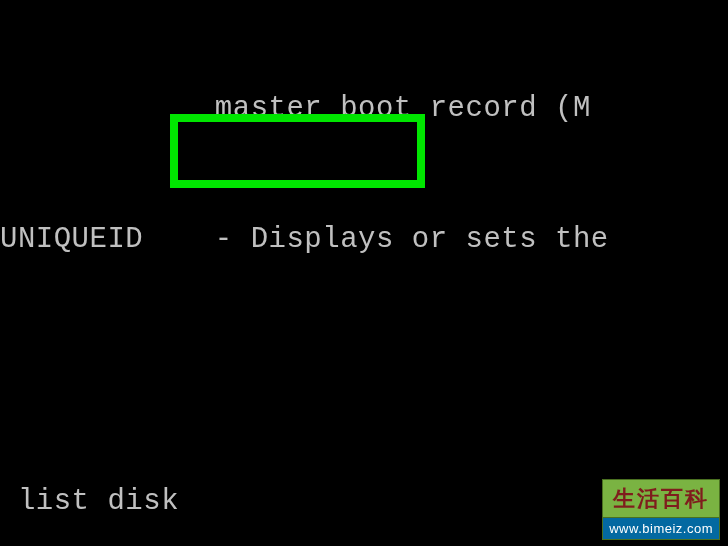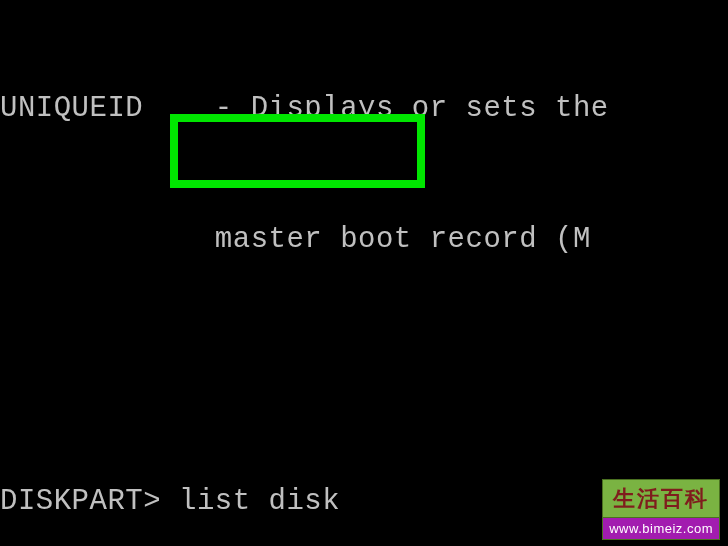--- a/index.html
+++ b/index.html
@@ -45,21 +45,21 @@
       color: #7f1d1d;
       font-family: 'SimHei', 'Microsoft YaHei', sans-serif;
       font-size: 22px;
       font-weight: bold;
       padding: 2px 8px;
       text-align: center;
       border: 1px solid #4a7020;
       letter-spacing: 2px;
     }
     .watermark-bottom {
-      background: #a21caf;
+      background: #0369a1;
       color: #fff;
       font-family: Arial, sans-serif;
       font-size: 13px;
       padding: 1px 6px;
       text-align: center;
       border: 1px solid #4a7020;
       border-top: none;
     }
     .line {
       height: 44px;
@@ -73,24 +73,24 @@
       color: #c0c0c0;
     }
     .command-text {
       color: #c0c0c0;
     }
   </style>
 </head>
 <body>
 
 <div class="terminal">
+  <div class="line"><span>            </span><span>master boot record (M</span></div>
   <div class="line"><span>UNIQUEID</span><span>    </span><span>- Displays or sets the</span></div>
-  <div class="line"><span>            </span><span>master boot record (M</span></div>
   <div class="blank-line"></div>
-  <div class="line prompt-row"><span class="prompt-text">DISKPART&gt;</span><span> </span><span class="command-text">list disk</span></div>
+  <div class="line prompt-row"><span> </span><span class="command-text">list disk</span></div>
   
   
   
   
   
   
   
   
   
 </div>

